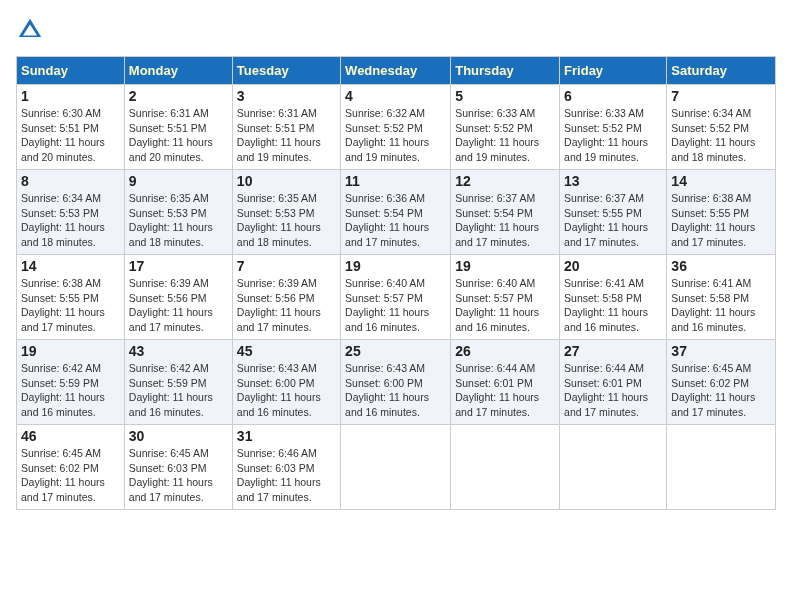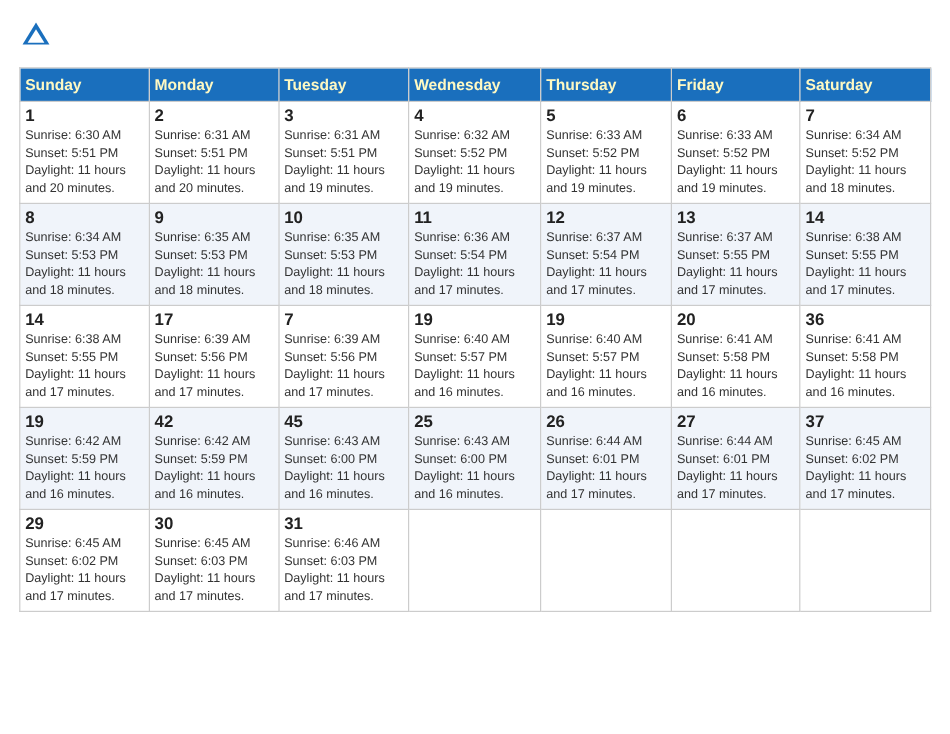--- a/index.html
+++ b/index.html
@@ -187,41 +187,41 @@
 Sunset: 5:58 PM
 Daylight: 11 hours and 16 minutes.</span></td>
         <td><span class="day-num">36</span><span class="day-info" style="white-space: pre-line;">Sunrise: 6:41 AM
 Sunset: 5:58 PM
 Daylight: 11 hours and 16 minutes.</span></td>
       </tr>
       <tr>
         <td><span class="day-num">19</span><span class="day-info" style="white-space: pre-line;">Sunrise: 6:42 AM
 Sunset: 5:59 PM
 Daylight: 11 hours and 16 minutes.</span></td>
-        <td><span class="day-num">42</span><span class="day-info" style="white-space: pre-line;">Sunrise: 6:42 AM
+        <td><span class="day-num">43</span><span class="day-info" style="white-space: pre-line;">Sunrise: 6:42 AM
 Sunset: 5:59 PM
 Daylight: 11 hours and 16 minutes.</span></td>
         <td><span class="day-num">45</span><span class="day-info" style="white-space: pre-line;">Sunrise: 6:43 AM
 Sunset: 6:00 PM
 Daylight: 11 hours and 16 minutes.</span></td>
         <td><span class="day-num">25</span><span class="day-info" style="white-space: pre-line;">Sunrise: 6:43 AM
 Sunset: 6:00 PM
 Daylight: 11 hours and 16 minutes.</span></td>
         <td><span class="day-num">26</span><span class="day-info" style="white-space: pre-line;">Sunrise: 6:44 AM
 Sunset: 6:01 PM
 Daylight: 11 hours and 17 minutes.</span></td>
         <td><span class="day-num">27</span><span class="day-info" style="white-space: pre-line;">Sunrise: 6:44 AM
 Sunset: 6:01 PM
 Daylight: 11 hours and 17 minutes.</span></td>
         <td><span class="day-num">37</span><span class="day-info" style="white-space: pre-line;">Sunrise: 6:45 AM
 Sunset: 6:02 PM
 Daylight: 11 hours and 17 minutes.</span></td>
       </tr>
       <tr>
-        <td><span class="day-num">29</span><span class="day-info" style="white-space: pre-line;">Sunrise: 6:45 AM
+        <td><span class="day-num">46</span><span class="day-info" style="white-space: pre-line;">Sunrise: 6:45 AM
 Sunset: 6:02 PM
 Daylight: 11 hours and 17 minutes.</span></td>
         <td><span class="day-num">30</span><span class="day-info" style="white-space: pre-line;">Sunrise: 6:45 AM
 Sunset: 6:03 PM
 Daylight: 11 hours and 17 minutes.</span></td>
         <td><span class="day-num">31</span><span class="day-info" style="white-space: pre-line;">Sunrise: 6:46 AM
 Sunset: 6:03 PM
 Daylight: 11 hours and 17 minutes.</span></td>
         <td class="empty"></td>
         <td class="empty"></td>

